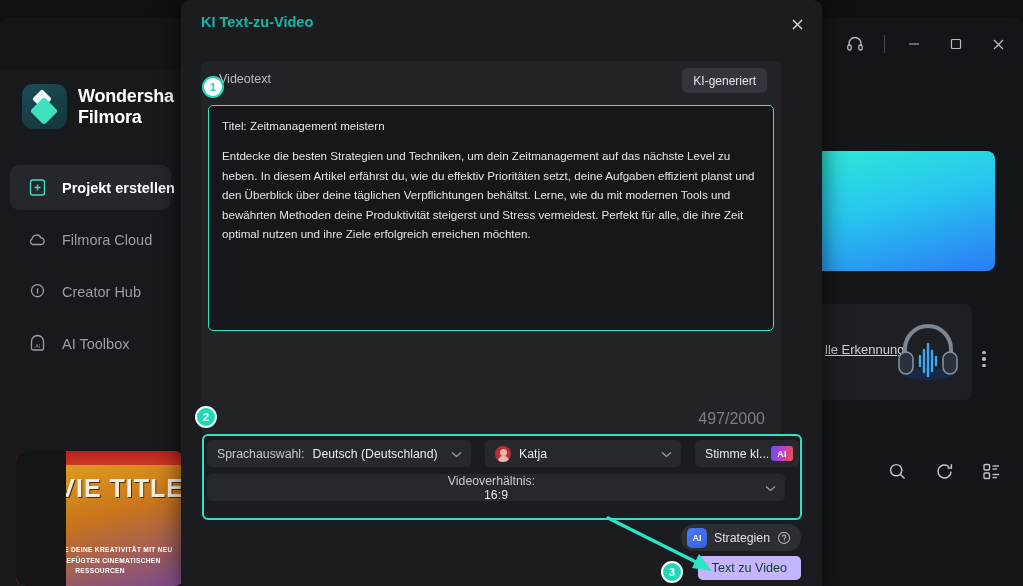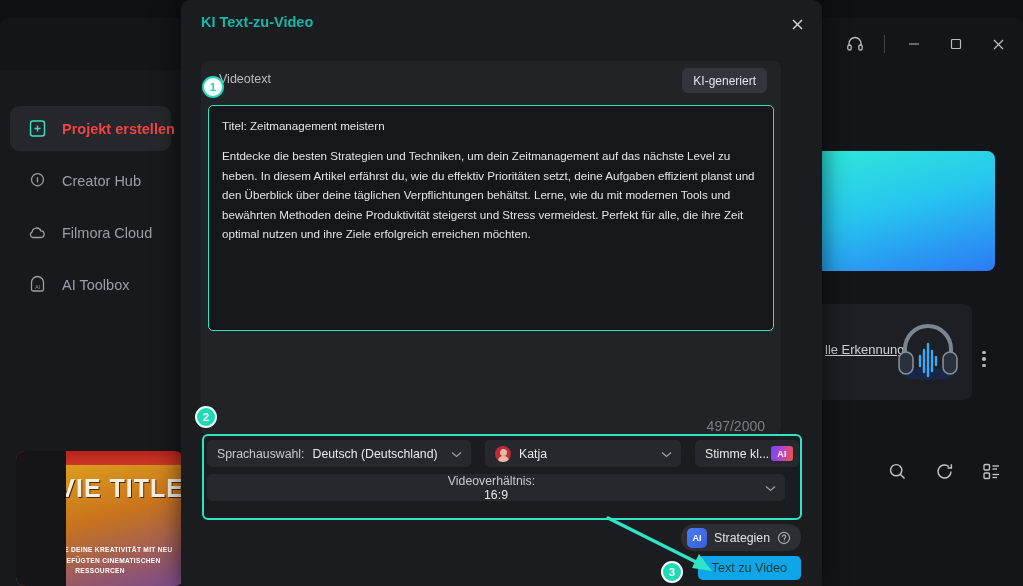--- a/index.html
+++ b/index.html
@@ -57,21 +57,21 @@
     color: #ffffff; font-size: 18px; font-weight: bold; line-height: 1.15;
     letter-spacing: -0.2px; white-space: nowrap;
   }
   .nav { margin-top: 36px; padding: 0 10px; }
   .nav-item {
     display: flex; align-items: center; gap: 14px;
     height: 45px; padding: 0 16px; border-radius: 9px;
     color: #9a9ea6; font-size: 14.5px; white-space: nowrap;
     margin-bottom: 7px;
   }
-  .nav-item.active { background: #25272c; color: #ef4444; font-weight: bold; }
+  .nav-item.active { background: #25272c; color: #ffffff; font-weight: bold; }
   .nav-item .ic { width: 22px; height: 22px; flex: none; display:flex; align-items:center; justify-content:center; }
   .nav-item.active .ic { color: #3fe0c0; }
 
   .promo {
     position: absolute; left: 16px; top: 381px;
     width: 168px; height: 135px; border-radius: 9px; overflow: hidden;
     background: #2a1212;
   }
   .promo-top { position: absolute; inset: 0 0 auto 0; height: 22px;
     background: linear-gradient(180deg,#b8231d,#d4452a); }
@@ -167,22 +167,22 @@
     position: absolute; left: 7px; top: 44px; right: 7px; height: 226px;
     border: 1.6px solid #2fe3c5; border-radius: 5px;
     background: #16171a; padding: 10px 13px;
     overflow: hidden;
   }
   .ta-line {
     color: #e2e4e7; font-size: 11.6px; line-height: 1.68;
   }
   .ta-gap { height: 11px; }
   .counter {
-    position: absolute; right: 16px; bottom: 1px;
-    color: #7b7f86; font-size: 14px;
+    position: absolute; right: 16px; bottom: 7px;
+    color: #7b7f86; font-size: 16px;
   }
   .hl-lower {
     position: absolute; left: 21px; top: 434px;
     width: 600px; height: 86px;
     border: 2.5px solid #2fe3c5; border-radius: 6px;
     pointer-events: none;
   }
 
   .opts {
     position: absolute; left: 26px; top: 440px;
@@ -236,21 +236,21 @@
   .ai-badge-blue {
     width: 20px; height: 20px; border-radius: 5px;
     background: linear-gradient(135deg,#4b7bf5,#3560d8);
     color: #fff; font-size: 9px; font-weight: bold;
     display:flex; align-items:center; justify-content:center;
   }
   .help-ic { color:#a7abb2; display:flex; align-items:center; }
   .cta {
     position: absolute; right: 21px; top: 556px;
     height: 24px; padding: 0 14px; border-radius: 5px;
-    background: #0ea5e9; color: #143c2d; font-size: 12.6px;
+    background: #c4b5fd; color: #143c2d; font-size: 12.6px;
     display: flex; align-items: center;
   }
 
   
   .badge {
     position: absolute; width: 22px; height: 22px; border-radius: 50%;
     display: flex; align-items: center; justify-content: center;
     font-size: 11.5px; font-weight: bold; z-index: 40;
   }
   .badge-1 { left: 202px; top: 76px; background: #ffffff; color: #1dd9b5; border: 2.5px solid #1dd9b5; }
@@ -298,49 +298,59 @@
         <div class="tb-btn">
           <svg width="15" height="15" viewBox="0 0 15 15" stroke="currentColor" stroke-width="1.3">
               <line x1="3" y1="3" x2="12" y2="12"></line>
               <line x1="12" y1="3" x2="3" y2="12"></line>
             </svg>
         </div>
       </div>
     </div>
 
     <div class="sidebar">
+      <div class="brand">
+        <div class="brand-logo">
+          <div class="sh1"></div>
+            <div class="sh2"></div>
+        </div>
+        <div>
+          <div class="brand-name">Wondersha</div>
+          <div class="brand-name">Filmora</div>
+        </div>
+      </div>
 
       <div class="nav">
         <div class="nav-item active">
           <span class="ic">
             <svg width="19" height="19" viewBox="0 0 19 19" fill="none" stroke="currentColor" stroke-width="1.4">
               <rect x="2.5" y="2" width="14" height="15" rx="2.5"></rect>
               <line x1="9.5" y1="6.5" x2="9.5" y2="12.5"></line>
                 <line x1="6.5" y1="9.5" x2="12.5" y2="9.5"></line>
             </svg>
           </span>
           <span>Projekt erstellen</span>
         </div>
         <div class="nav-item">
           <span class="ic">
+            <svg width="20" height="20" viewBox="0 0 20 20" fill="none" stroke="currentColor" stroke-width="1.3">
+              <path d="M5.5 14.5h8.2a3.3 3.3 0 0 0 .2-6.6 4.6 4.6 0 0 0-8.8.9 3.1 3.1 0 0 0 .4 5.7z"></path>
+            </svg>
+          </span>
+          <span>Filmora Cloud</span>
+        </div>
+        <div class="nav-item">
+          <span class="ic">
             <svg width="19" height="19" viewBox="0 0 19 19" fill="none" stroke="currentColor" stroke-width="1.3">
               <circle cx="9.5" cy="8.6" r="6"></circle>
               <path d="M9.5 6.2v5.2"></path>
                 <path d="M7.6 14.6h3.8"></path>
             </svg>
           </span>
           <span>Creator Hub</span>
-        </div>
-        <div class="nav-item">
-          <span class="ic">
-            <svg width="20" height="20" viewBox="0 0 20 20" fill="none" stroke="currentColor" stroke-width="1.3">
-              <path d="M5.5 14.5h8.2a3.3 3.3 0 0 0 .2-6.6 4.6 4.6 0 0 0-8.8.9 3.1 3.1 0 0 0 .4 5.7z"></path>
-            </svg>
-          </span>
-          <span>Filmora Cloud</span>
         </div>
         <div class="nav-item">
           <span class="ic">
             <svg width="19" height="19" viewBox="0 0 19 19" fill="none" stroke="currentColor" stroke-width="1.3">
               <path d="M3.5 7.5a6 6 0 0 1 12 0v7a1.5 1.5 0 0 1-1.5 1.5h-9A1.5 1.5 0 0 1 3.5 14.5z"></path>
               <text x="9.5" y="14.4" font-size="5" fill="currentColor" stroke="none" text-anchor="middle" font-family="Liberation Sans, sans-serif">AI</text>
             </svg>
           </span>
           <span>AI Toolbox</span>
         </div>

